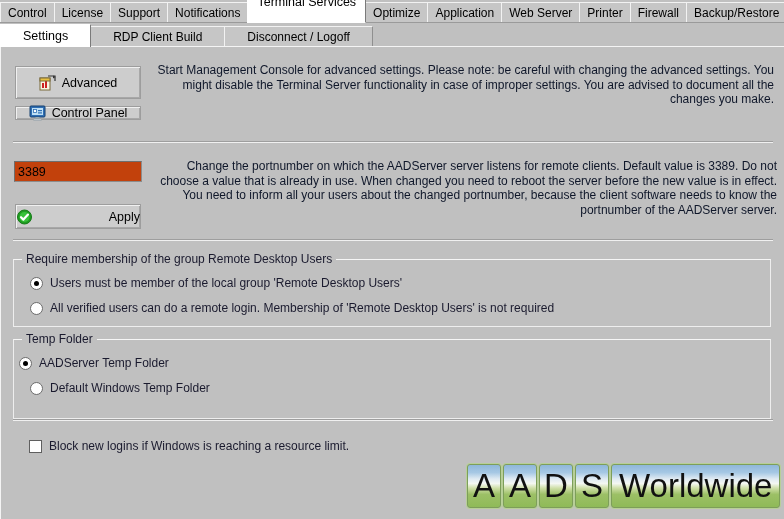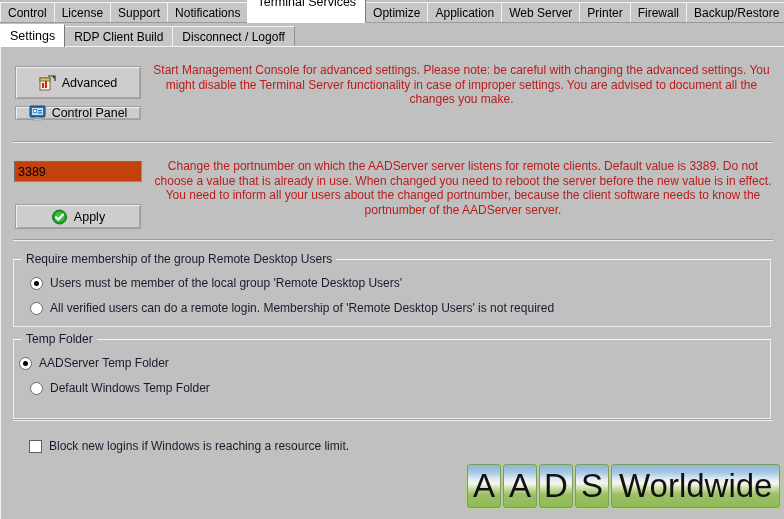--- a/index.html
+++ b/index.html
@@ -79,21 +79,21 @@
     height: 24px;
     background: #c0c0c0;
     display: flex;
     align-items: flex-end;
     box-sizing: border-box;
   }
   .tab-s {
     position: relative;
     height: 21px;
     line-height: 21px;
-    padding: 0 9px;
+    padding: 0 22px;
     font-size: 12px;
     background: #c6c6c6;
     border-left: 1px solid #f2f2f2;
     border-top: 1px solid #f2f2f2;
     border-right: 1px solid #8f8f8f;
     box-sizing: border-box;
     white-space: nowrap;
     margin-right: -1px;
     cursor: default;
     margin-top: 33px;
@@ -140,29 +140,29 @@
     gap: 6px;
     font-size: 12.5px;
     color: #000;
     cursor: default;
     user-select: none;
   }
   .btn-label { white-space: nowrap; }
 
   #btn-advanced { left: 14px; top: 19px; width: 126px; height: 33px; }
   #btn-controlpanel { left: 14px; top: 59px; width: 126px; height: 14px; }
-  #btn-apply { left: 14px; top: 157px; width: 126px; height: 25px; }
+  #btn-apply { left: 14px; top: 157px; width: 126px; height: 25px; justify-content: space-between; }
 
   
   .desc-text {
     position: absolute;
     font-size: 12px;
     line-height: 14.5px;
-    color: #b91c1c;
-    text-align: center;
+    color: #0f172a;
+    text-align: right;
   }
   #desc-advanced { left: 148px; top: 16px; width: 625px; }
   #desc-port { left: 148px; top: 112px; width: 628px; }
 
   
   #port-input {
     position: absolute;
     left: 13px;
     top: 114px;
     width: 128px;

